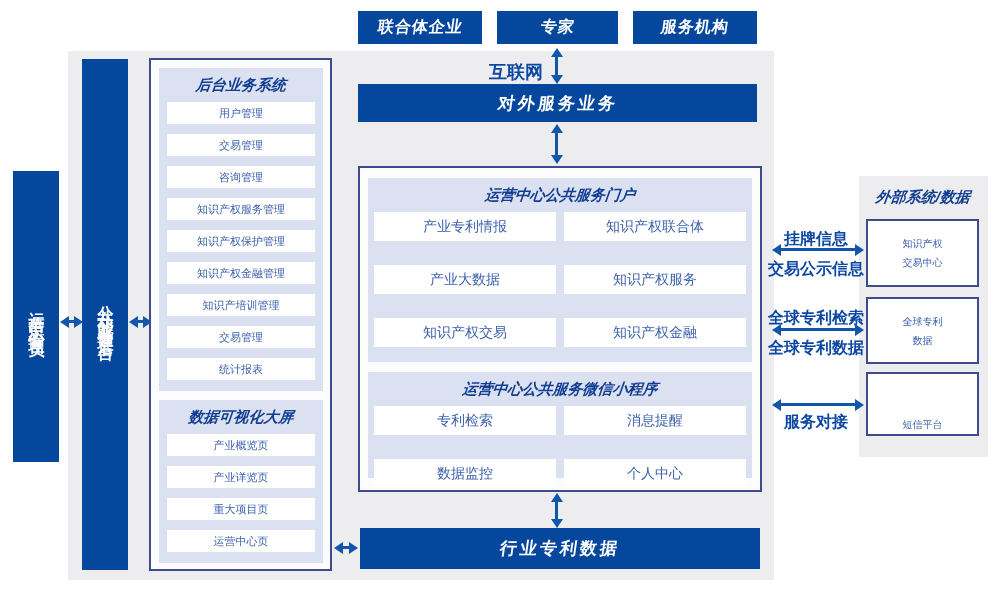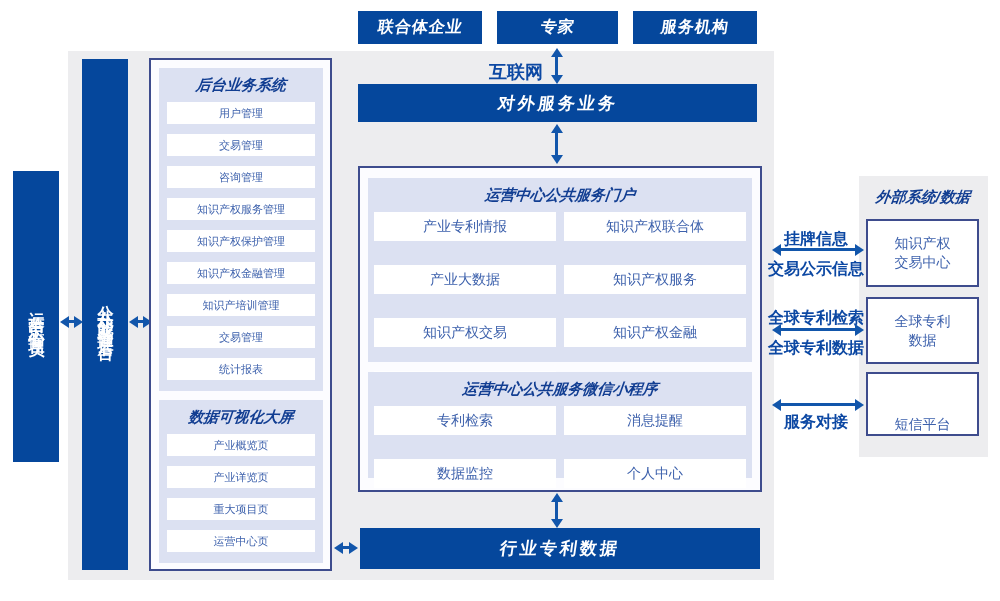--- a/index.html
+++ b/index.html
@@ -70,21 +70,21 @@
   }
   .ext-title {
     text-align:center; font-weight:bold; font-style:italic;
     color:var(--title_text); font-size:15px; padding-top:12px;
     transform:skewX(-6deg);
   }
   .sysbox {
     position:absolute; background:#ffffff; border:2px solid var(--border);
     box-sizing:border-box; display:flex; flex-direction:column;
     align-items:center; justify-content:center;
-    color:var(--item_text); font-size:14px; line-height:19px;
+    color:var(--item_text); font-size:10px; line-height:19px;
   }
   .line:empty { display:none; }
 </style>
 </head>
 <body>
 
 <div class="stage">
 
   <div class="panel" style="left:68px; top:51px; width:706px; height:529px;"></div>
   <div class="panel" style="left:859px; top:176px; width:129px; height:281px;">

